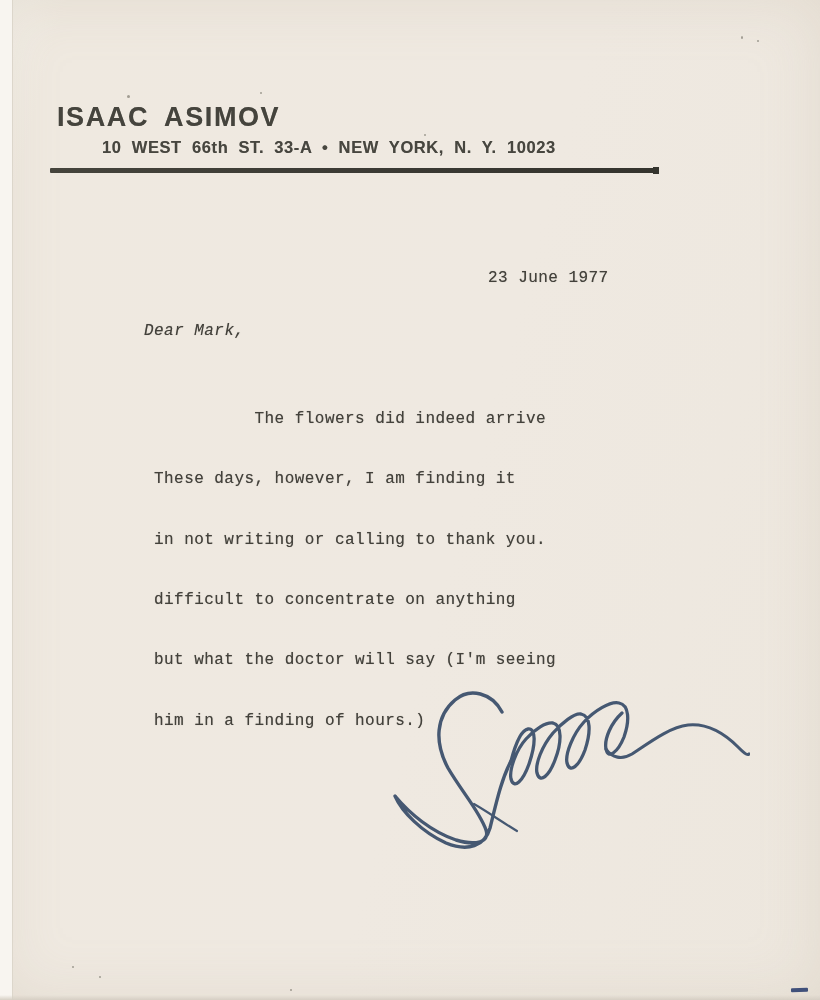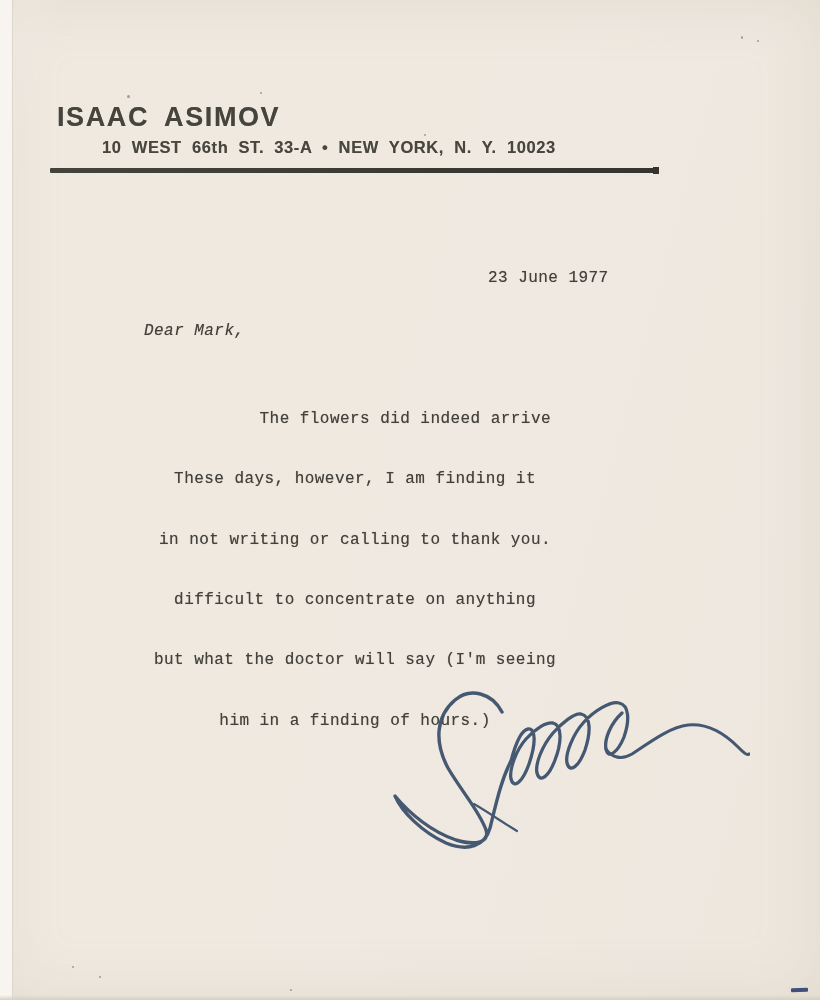--- a/index.html
+++ b/index.html
@@ -53,21 +53,21 @@
     font-family: "Liberation Mono", monospace;
     font-size: 16px;
     letter-spacing: 0.45px;
     color: #43413b;
     text-shadow: 0 0 0.7px rgba(64,62,55,0.55);
     white-space: pre;
   }
   .date-line { position: absolute; left: 488px; top: 266px; line-height: 24.35px; }
   .salutation { position: absolute; left: 144px; top: 319px; line-height: 24.35px; font-style: italic; }
   .letter-body { position: absolute; left: 154px; top: 371px; }
-  .letter-body .line { line-height: 24.35px; height: 24.35px; text-align: center; }
+  .letter-body .line { line-height: 24.35px; height: 24.35px; }
   .signature-wrap { position: absolute; left: 370px; top: 680px; width: 380px; height: 190px; }
   .ink-mark {
     position: absolute; left: 791px; top: 988px; width: 17px; height: 4px;
     background: #40507a; transform: rotate(-1deg); border-radius: 1px;
   }
   .speck { position: absolute; background: #6d695e; border-radius: 50%; opacity: 0.6; }
   .speck.s1 { left: 127px; top: 95px;  width: 3px; height: 3px; }
   .speck.s2 { left: 260px; top: 92px;  width: 2px; height: 2px; }
   .speck.s3 { left: 741px; top: 36px;  width: 2px; height: 3px; }
   .speck.s4 { left: 757px; top: 40px;  width: 2px; height: 2px; }

